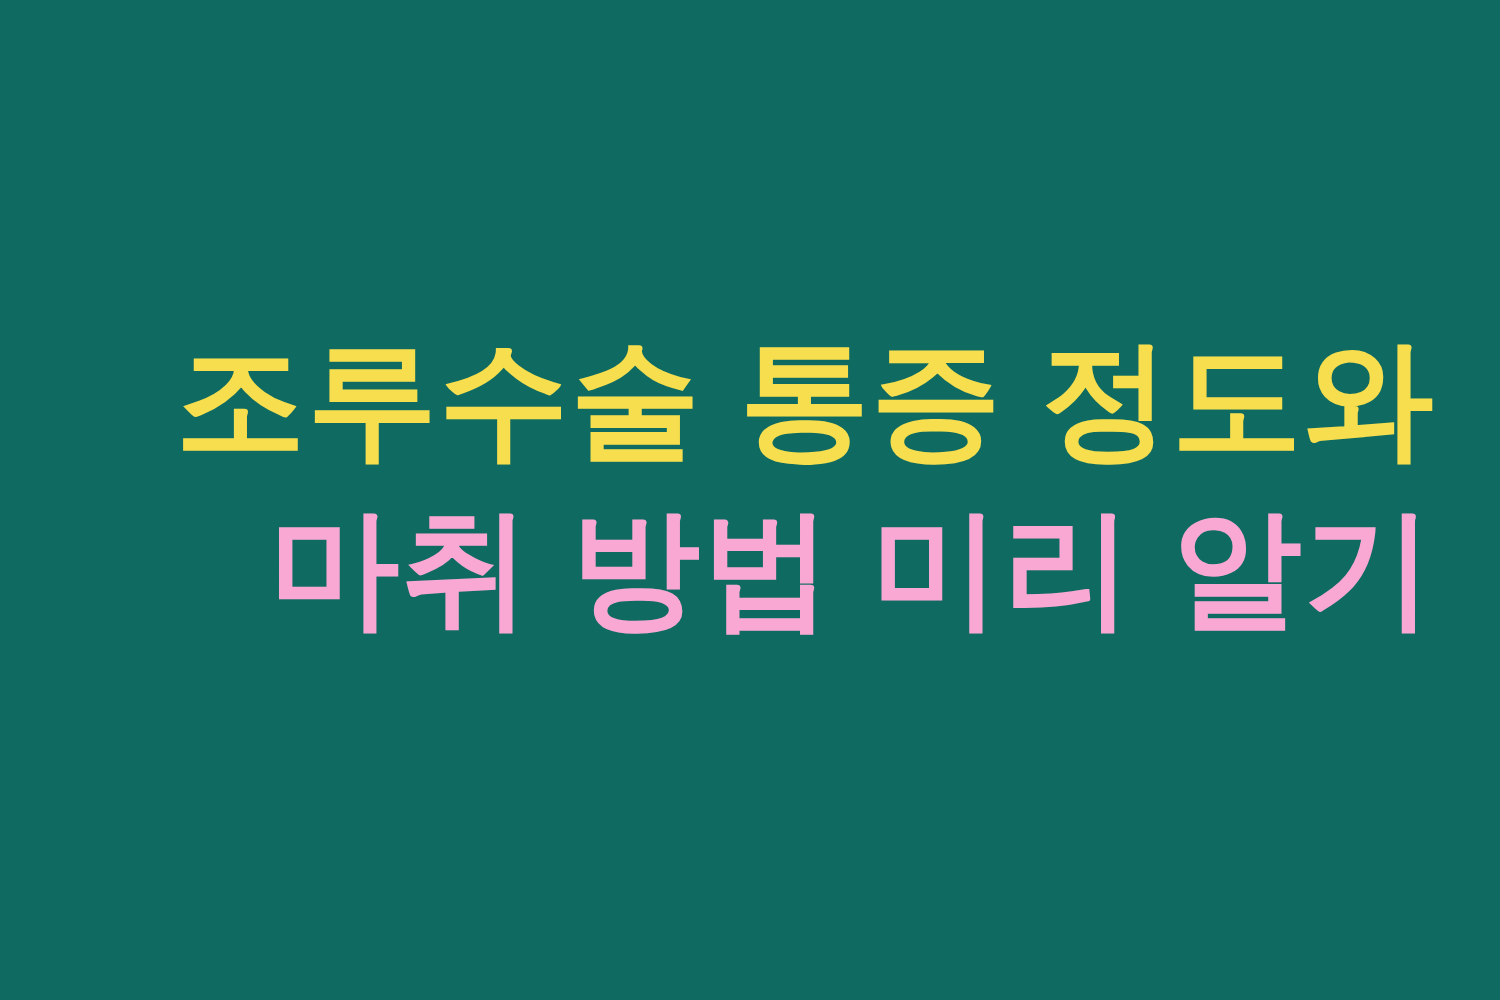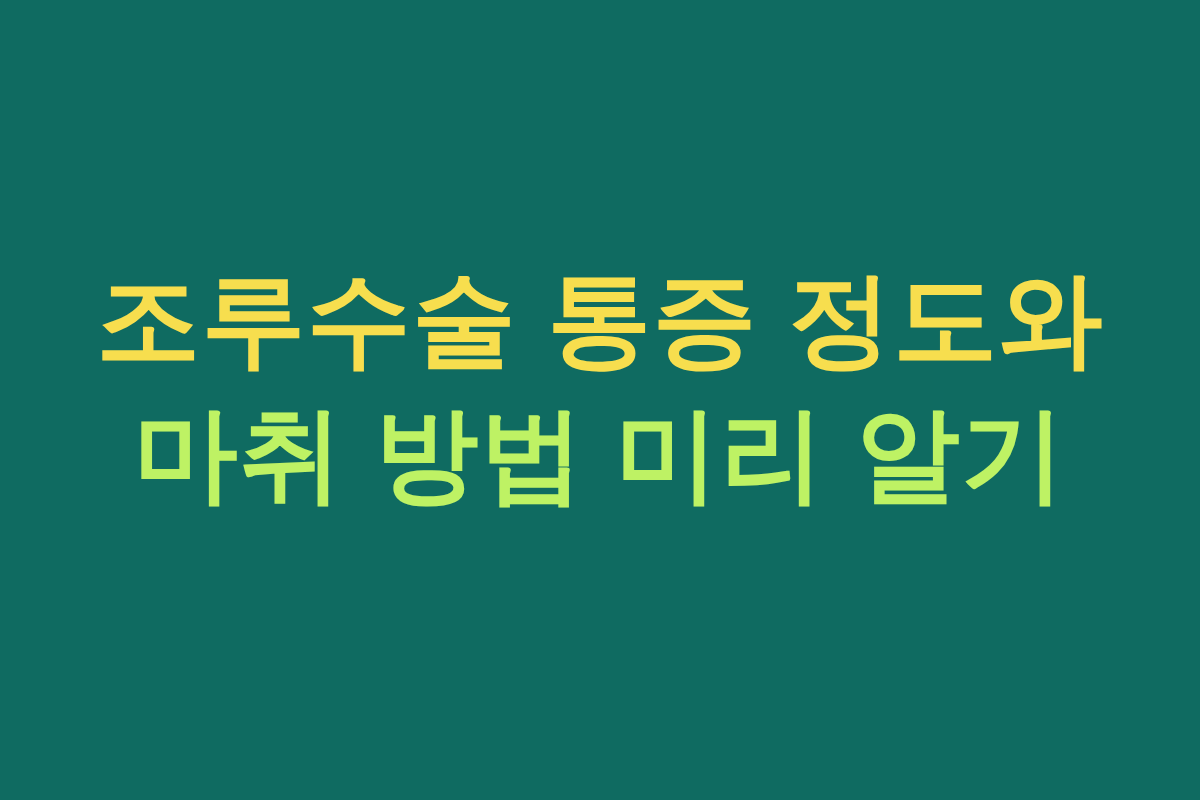--- a/index.html
+++ b/index.html
@@ -20,21 +20,21 @@
     height: 800px;
     background: #0F6B61;
     display: flex;
     align-items: center;
     justify-content: center;
     box-sizing: border-box;
   }
 
   #title-block {
     width: 100%;
-    text-align: center;
+    text-align: right;
     padding: 0 52px;
     box-sizing: border-box;
     
     transform: translateY(-12px);
   }
 
   .title-line {
     display: block;
     color: #F7DE4E;
     font-family: "Liberation Sans", "DejaVu Sans", sans-serif;
@@ -53,17 +53,17 @@
 </style>
 </head>
 <body>
 
 <div id="thumbnail-card" style="background: rgb(15, 107, 97);">
 
   <div id="title-block">
 
     <span class="title-line line-1" style="color: rgb(247, 222, 78);">조루수술 통증 정도와</span>
 
-    <span class="title-line line-2" style="color: #bef264;">마취 방법 미리 알기</span>
+    <span class="title-line line-2" style="color: #f9a8d4;">마취 방법 미리 알기</span>
 
   </div>
 
 </div>
 
 </body></html>

